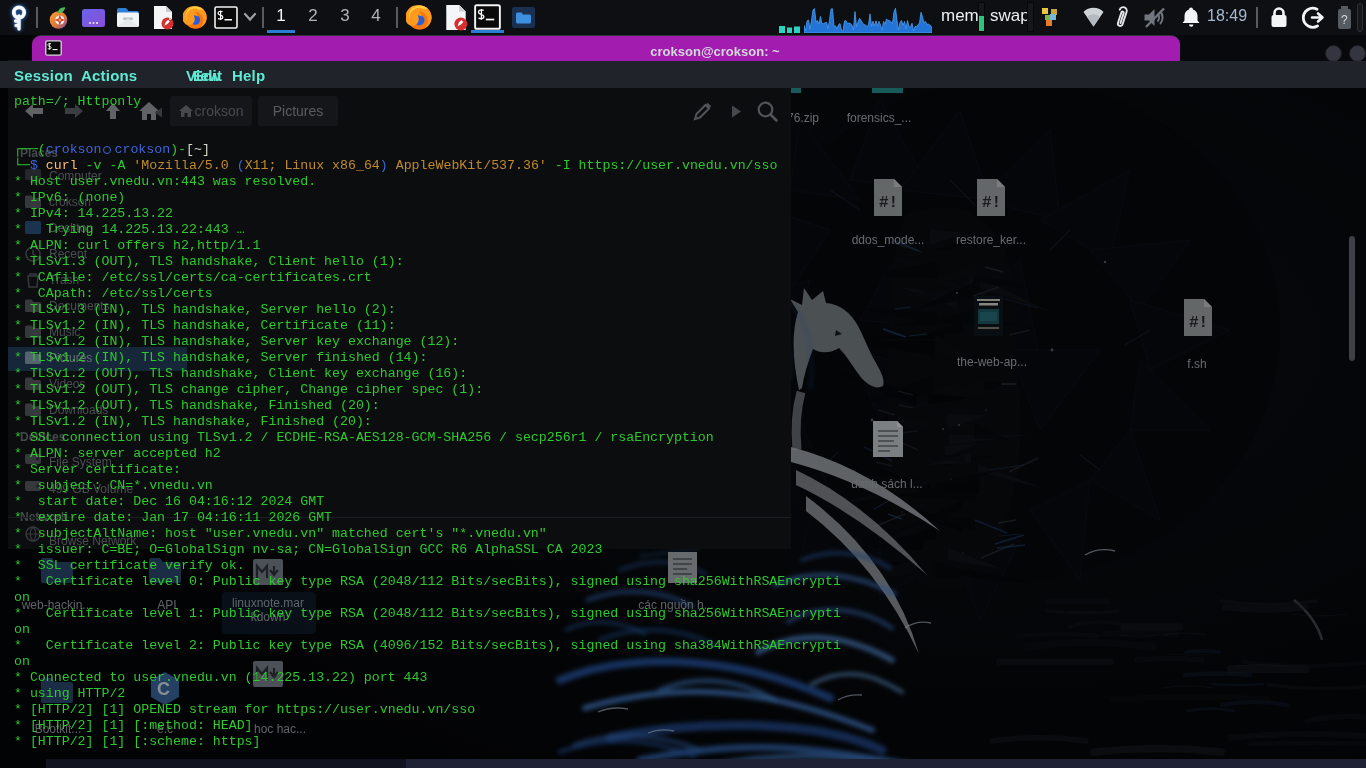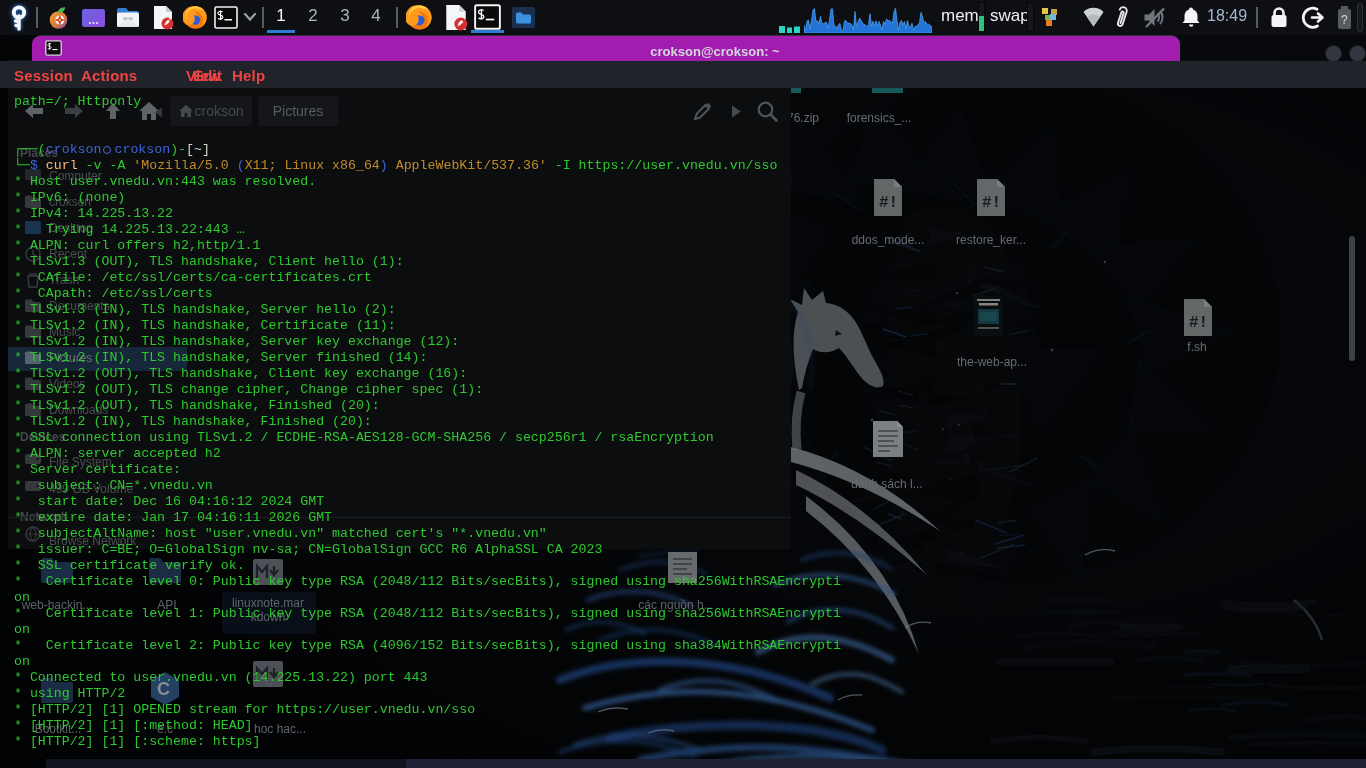--- a/index.html
+++ b/index.html
@@ -29,21 +29,21 @@
   #term { position:absolute; left:0; top:35px; width:1366px; height:733px; z-index:10; }
   #tbar { position:absolute; left:0; top:0; width:1148px; height:26px; background:#a21caf; border-radius:9px 9px 0 0; border-top:1px solid #2e3238;margin-left:32px; }
   #mbar { position:absolute; left:0; top:26px; width:1366px; height:27px; background:#202329; }
   #tcontent { position:absolute; left:0; top:53px; width:1366px; height:680px; background:rgba(0,0,0,0.38); }
   #ttext { position:absolute; left:14px; top:6px; font-family:"Liberation Mono", monospace; font-size:13.26px; line-height:16px; font-weight:400; color:#2ec92e; white-space:pre; }
   .tb { color:#3f64d9; } 
   .tc { color:#fdba74; } 
   .ty { color:#c08a2a; } 
   .tw { color:#d3d9c8; } 
   .kk { display:inline-block; width:8px; height:8px; border:1.5px solid #4663d8; border-radius:50%; margin:0 3px -1px 2px; background:#0d1010; }
-  #mbar span { color:#ef4444; font-size:15px; font-weight:700; letter-spacing:0.2px; }
+  #mbar span { color:#5eead4; font-size:15px; font-weight:700; letter-spacing:0.2px; }
 </style></head>
 <body>
 <div id="stage">
 
 <svg id="wall" width="1366" height="768" viewBox="0 0 1366 768">
   <defs>
     <radialGradient id="wbase" cx="0.72" cy="0.45" r="0.75">
       <stop offset="0" stop-color="#0c0f15"></stop>
           <stop offset="0.55" stop-color="#07090c"></stop>
           <stop offset="1" stop-color="#040507"></stop>
@@ -319,21 +319,21 @@
     <rect x="7" y="17" width="17" height="9" fill="#2e7a84" opacity="0.7"></rect>
     <rect x="5" y="32" width="21" height="2" fill="#8a8478"></rect>
   </svg>
   <div class="dlabel" style="left:947px;top:355px;width:90px;">the-web-ap...</div>
 
   <svg class="dicon" style="left:1182px;top:297px;" width="32" height="41" viewBox="0 0 32 41">
     <path d="M2 2 h20 l8 8 v29 H2 Z" fill="#a2a6a9"></path>
         <path d="M22 2 l8 8 h-8 Z" fill="#c6c9cc"></path>
     <text x="7" y="30" font-size="16" font-weight="700" fill="#2a2d30" font-family="Liberation Mono">#!</text>
   </svg>
-  <div class="dlabel" style="left:1162px;top:340px;width:70px;">f.sh</div>
+  <div class="dlabel" style="left:1162px;top:357px;width:70px;">f.sh</div>
 
   <svg class="dicon" style="left:871px;top:419px;" width="34" height="40" viewBox="0 0 34 40">
     <path d="M2 2 h24 l6 6 v30 H2 Z" fill="#c9cdd0"></path>
         <path d="M26 2 l6 6 h-6 Z" fill="#e8eaec"></path>
     <g stroke="#7e858a" stroke-width="2">
           <path d="M7 12 h20 M7 17 h20 M7 22 h16 M7 27 h20 M7 32 h12"></path>
         </g>
   </svg>
   <div class="dlabel" style="left:842px;top:477px;width:90px;">danh sách l...</div>
 

